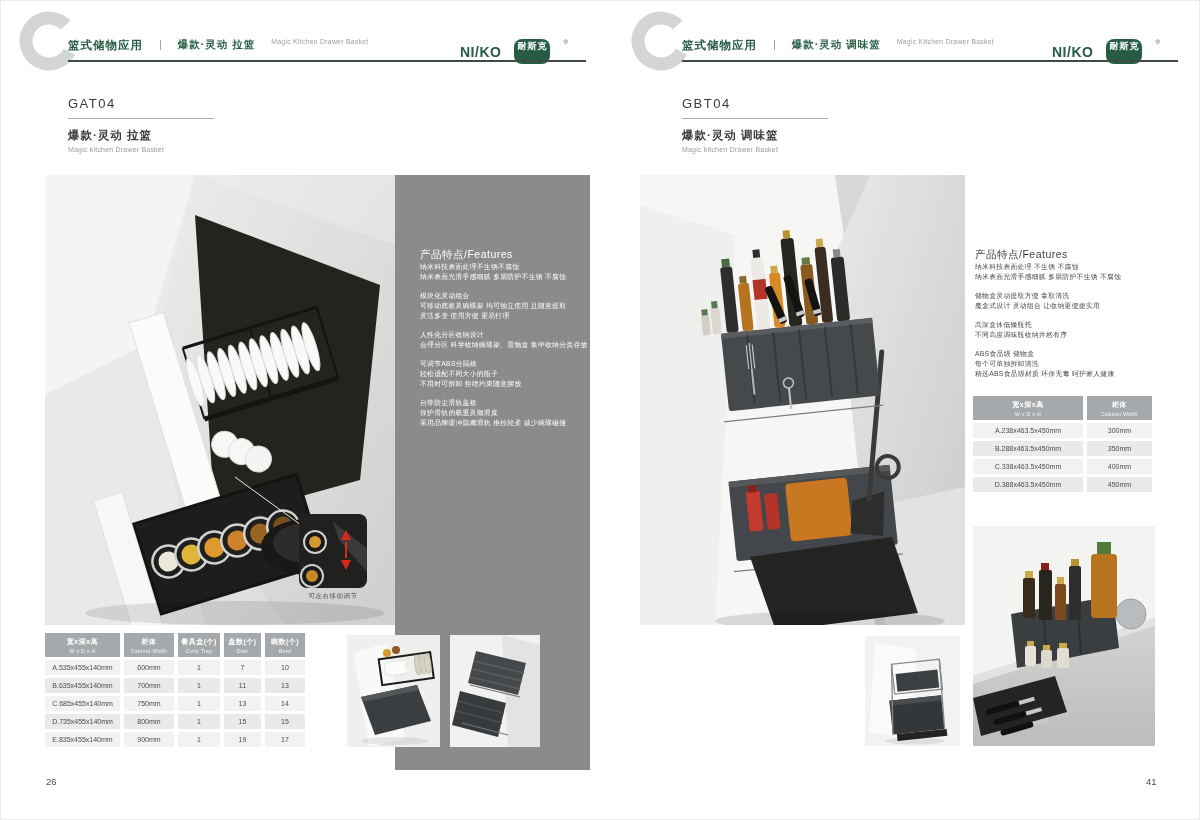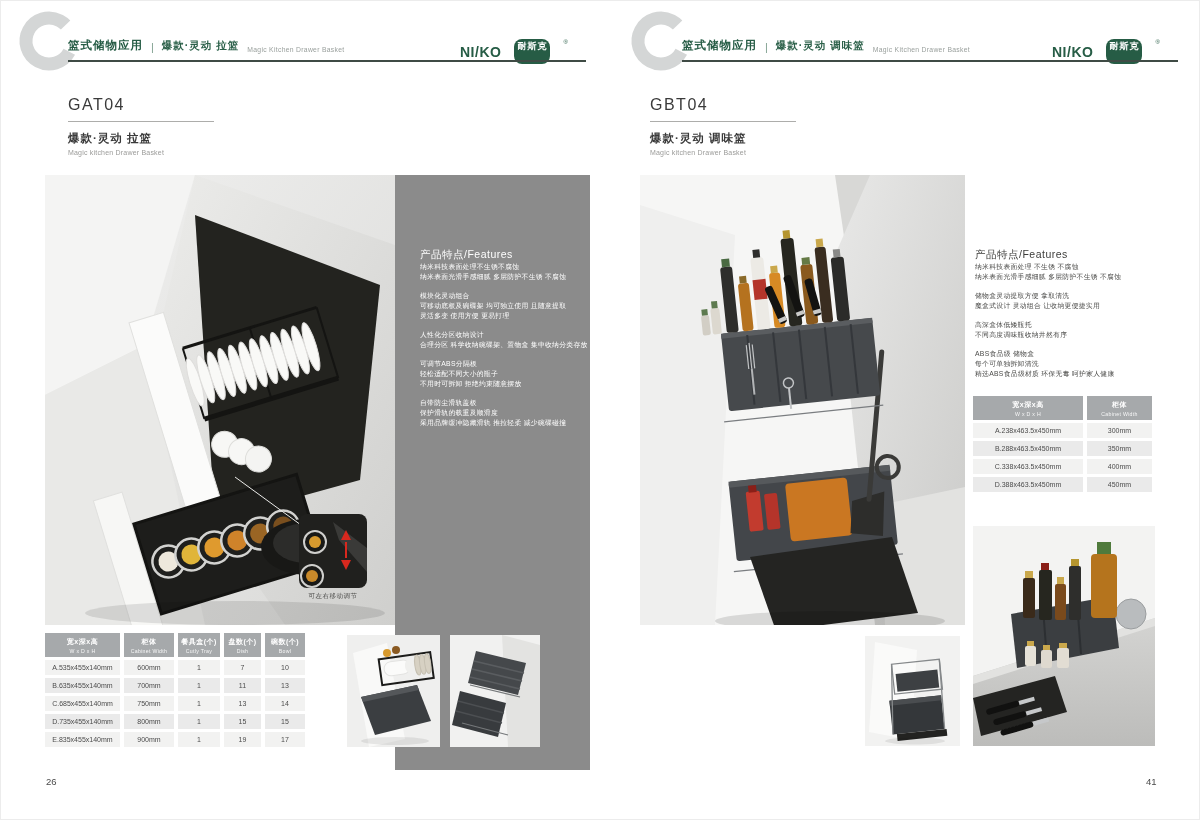--- a/index.html
+++ b/index.html
@@ -2,33 +2,33 @@
 <html><head>
 <meta charset="utf-8">
 <style>
   *{margin:0;padding:0;box-sizing:border-box}
   html,body{background:#fff}
   .page{position:relative;width:1200px;height:820px;background:#fff;overflow:hidden;
         font-family:"Liberation Sans","DejaVu Sans",sans-serif;box-shadow:inset 0 0 0 1px #ececec}
   .abs{position:absolute}
 
   
-  .hdr-text{display:flex;align-items:flex-end;gap:8px;white-space:nowrap}
+  .hdr-text{display:flex;align-items:flex-start;gap:16px;white-space:nowrap}
   .hdr-cat{font-size:11.5px;font-weight:bold;color:#265c45;letter-spacing:1px}
   .hdr-div{font-size:11px;color:#7fa08f;font-weight:300}
   .hdr-cn{font-size:10.5px;font-weight:bold;color:#2b6049;letter-spacing:1px}
   .hdr-en{font-size:6.8px;color:#9aa09d;letter-spacing:.3px}
   .rule{height:2px;background:#3f4b45}
   .nisko{display:flex;align-items:center;gap:13px;white-space:nowrap}
   .nisko-en{font-size:14px;font-weight:800;color:#265c45;letter-spacing:.5px}
   .nisko-cn{background:#265c45;color:#fff;font-size:9px;font-weight:bold;padding:1px 3px 11px;border-radius:8px;letter-spacing:1px}
   .nisko-reg{font-size:6px;color:#265c45;align-self:flex-start}
 
   
-  .model{font-size:16px;color:#3a3a3a;letter-spacing:1.5px}
+  .model{font-size:13px;color:#3a3a3a;letter-spacing:1.5px}
   .model-line{width:146px;height:1px;background:#adadab;margin:7px 0 9px}
   .pname-cn{font-size:11.5px;font-weight:bold;color:#3a3a3a;letter-spacing:1px}
   .pname-en{font-size:7px;color:#9b9b99;margin-top:3px;letter-spacing:.2px}
 
   
   .feat{width:168px}
   .feat-title{font-size:10.5px;letter-spacing:.5px;}
   .fgroup{margin-bottom:9px}
   .fl{font-size:6.8px;line-height:10px;letter-spacing:.3px}
   .feat-light{color:#fff}
@@ -290,21 +290,21 @@
   </div>
 
   <div class="abs nisko" style="left:1052px;top:39px">
     <span class="nisko-en">NI/KO</span>
     <span class="nisko-cn">耐斯克</span>
     <span class="nisko-reg">®</span>
   </div>
 
   <div class="abs rule" style="left:682px;top:60px;width:496px"></div>
 
-  <div class="abs" style="left:650px;top:96px">
+  <div class="abs" style="left:682px;top:96px">
     <div class="model">GBT04</div>
     <div class="model-line"></div>
     <div class="pname-cn">爆款·灵动 调味篮</div>
     <div class="pname-en">Magic kitchen Drawer Basket</div>
   </div>
 
   <svg class="abs" style="left:640px;top:175px" width="325" height="450" viewBox="0 0 325 450">
     <defs>
       <linearGradient id="gMar2" x1="0" y1="0" x2="1" y2="1">
         <stop offset="0" stop-color="#e8e8e7"></stop>

